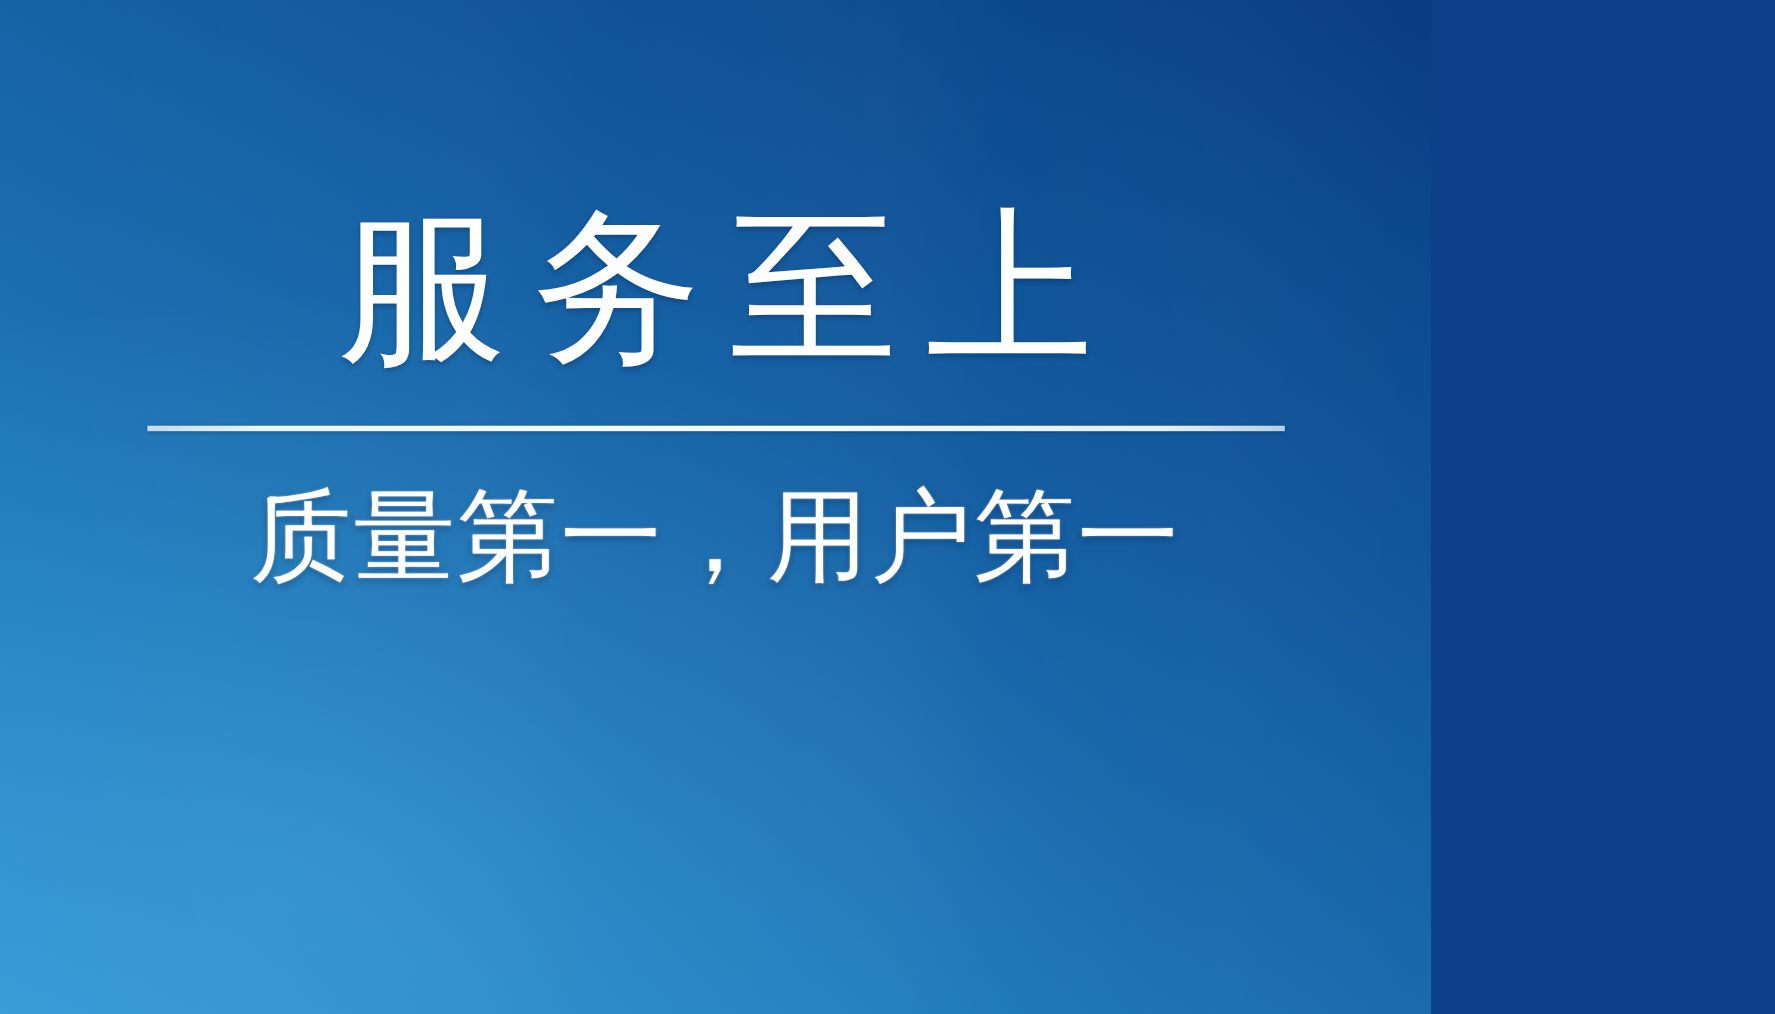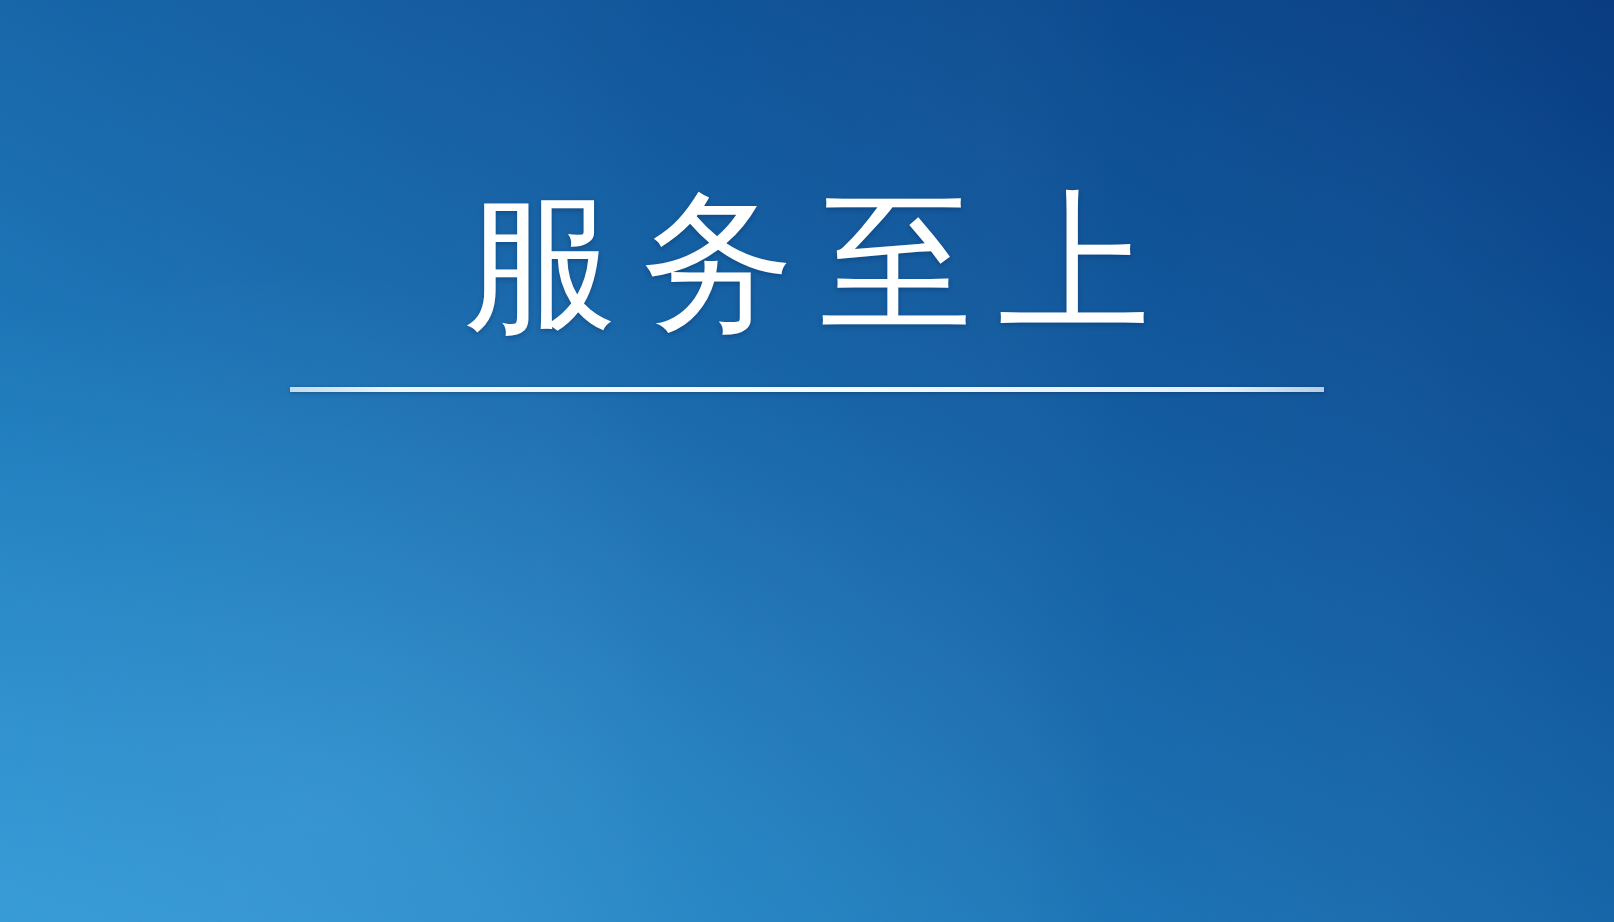--- a/index.html
+++ b/index.html
@@ -4,21 +4,21 @@
 <title>服务至上</title>
 <style>
   html, body {
     margin: 0;
     padding: 0;
     background: #0b3f87;
   }
 
   #banner {
     position: relative;
-    width: 1614px;
+    width: 1301px;
     height: 922px;
     overflow: hidden;
     font-family: "Liberation Sans", "DejaVu Sans", sans-serif;
     
     background:
       linear-gradient(30deg,
         #2f96d4 0%,
         #2589c9 12%,
         #1f7cbd 26%,
         #1b6fb1 40%,
@@ -138,16 +138,17 @@
 <div id="banner">
   <div class="content">
 
     <div class="headline">服务至上</div>
 
     <div class="divider-wrap">
       <div class="divider"></div>
     </div>
 
     <div class="subtitle-block">
+      <div class="subtitle-line line-1">质量第一，用户第一</div>
     </div>
 
   </div>
 </div>
 
 </body></html>

